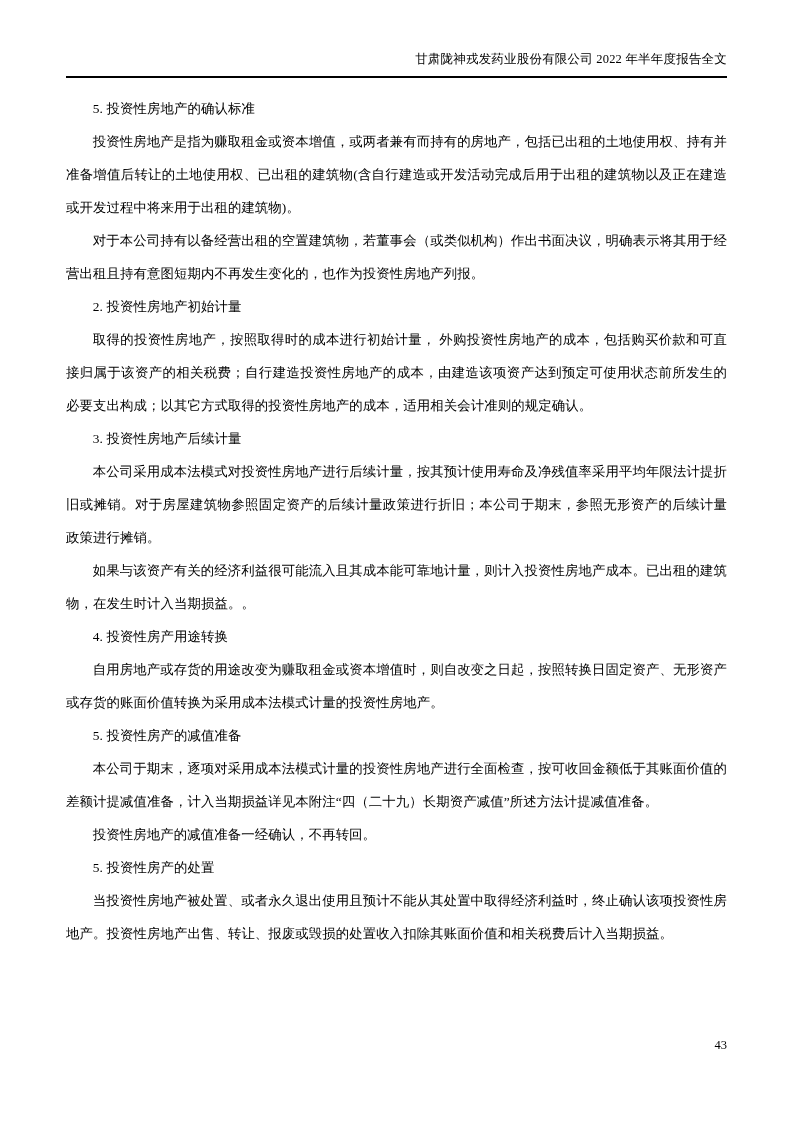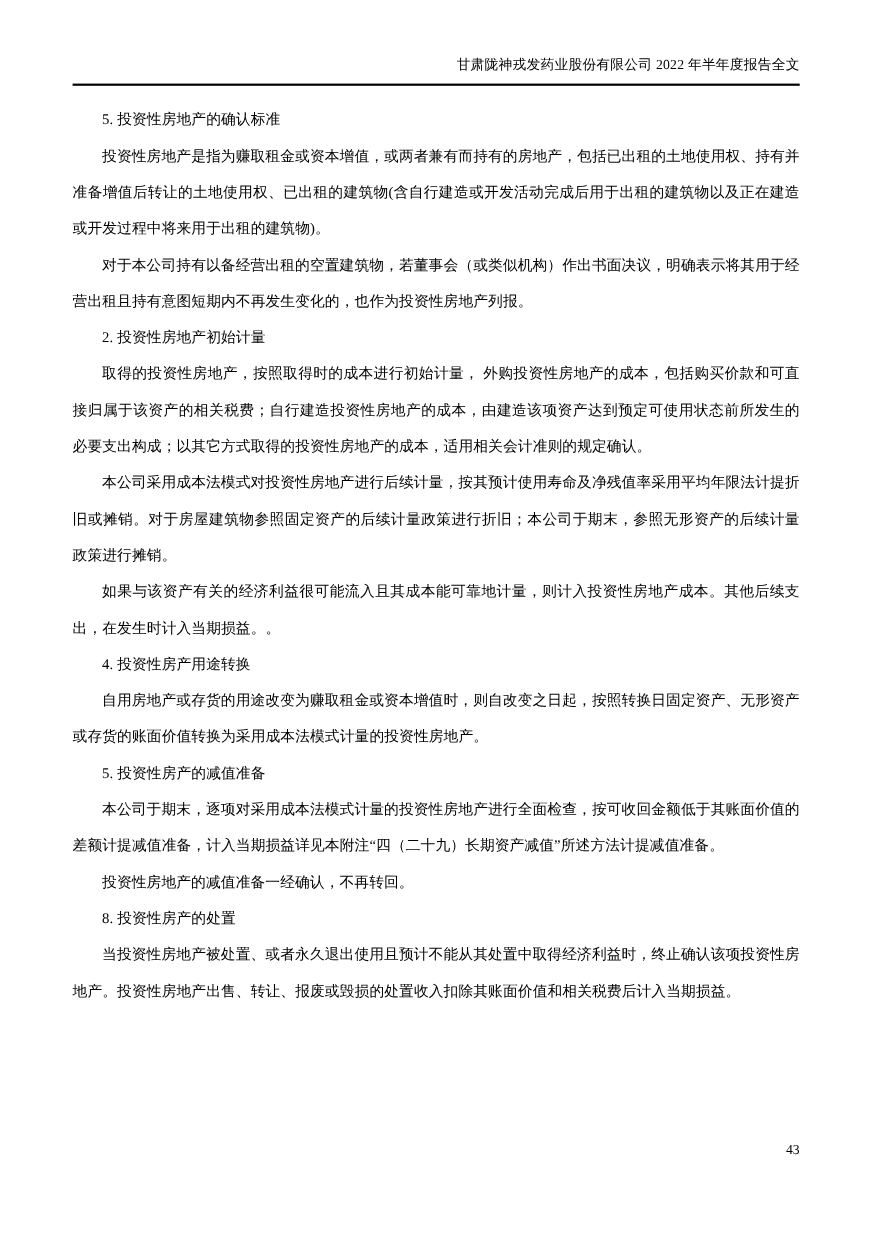--- a/index.html
+++ b/index.html
@@ -72,25 +72,26 @@
 
   <div class="header">甘肃陇神戎发药业股份有限公司 2022 年半年度报告全文</div>
   <div class="header-rule"></div>
 
   <div class="content">
     <p class="indent">5. 投资性房地产的确认标准</p>
     <p class="indent">投资性房地产是指为赚取租金或资本增值，或两者兼有而持有的房地产，包括已出租的土地使用权、持有并准备增值后转让的土地使用权、已出租的建筑物(含自行建造或开发活动完成后用于出租的建筑物以及正在建造 或开发过程中将来用于出租的建筑物)。</p>
     <p class="indent">对于本公司持有以备经营出租的空置建筑物，若董事会（或类似机构）作出书面决议，明确表示将其用于经营出租且持有意图短期内不再发生变化的，也作为投资性房地产列报。</p>
     <p class="indent">2. 投资性房地产初始计量</p>
     <p class="indent">取得的投资性房地产，按照取得时的成本进行初始计量， 外购投资性房地产的成本，包括购买价款和可直接归属于该资产的相关税费；自行建造投资性房地产的成本，由建造该项资产达到预定可使用状态前所发生的必要支出构成；以其它方式取得的投资性房地产的成本，适用相关会计准则的规定确认。</p>
+    <p class="indent">3. 投资性房地产后续计量</p>
     <p class="indent">本公司采用成本法模式对投资性房地产进行后续计量，按其预计使用寿命及净残值率采用平均年限法计提折旧或摊销。对于房屋建筑物参照固定资产的后续计量政策进行折旧；本公司于期末，参照无形资产的后续计量政策进行摊销。</p>
-    <p class="indent">如果与该资产有关的经济利益很可能流入且其成本能可靠地计量，则计入投资性房地产成本。其他后续支出，在发生时计入当期损益。。</p>
+    <p class="indent">如果与该资产有关的经济利益很可能流入且其成本能可靠地计量，则计入投资性房地产成本。已出租的建筑物，在发生时计入当期损益。。</p>
     <p class="indent">4. 投资性房产用途转换</p>
     <p class="indent">自用房地产或存货的用途改变为赚取租金或资本增值时，则自改变之日起，按照转换日固定资产、无形资产或存货的账面价值转换为采用成本法模式计量的投资性房地产。</p>
     <p class="indent">5. 投资性房产的减值准备</p>
     <p class="indent">本公司于期末，逐项对采用成本法模式计量的投资性房地产进行全面检查，按可收回金额低于其账面价值的差额计提减值准备，计入当期损益详见本附注“四（二十九）长期资产减值”所述方法计提减值准备。</p>
     <p class="indent">投资性房地产的减值准备一经确认，不再转回。</p>
-    <p class="indent">8. 投资性房产的处置</p>
+    <p class="indent">5. 投资性房产的处置</p>
     <p class="indent">当投资性房地产被处置、或者永久退出使用且预计不能从其处置中取得经济利益时，终止确认该项投资性房地产。投资性房地产出售、转让、报废或毁损的处置收入扣除其账面价值和相关税费后计入当期损益。</p>
   </div>
 
   <div class="footer-page">43</div>
 </div>
 
 </body></html>

